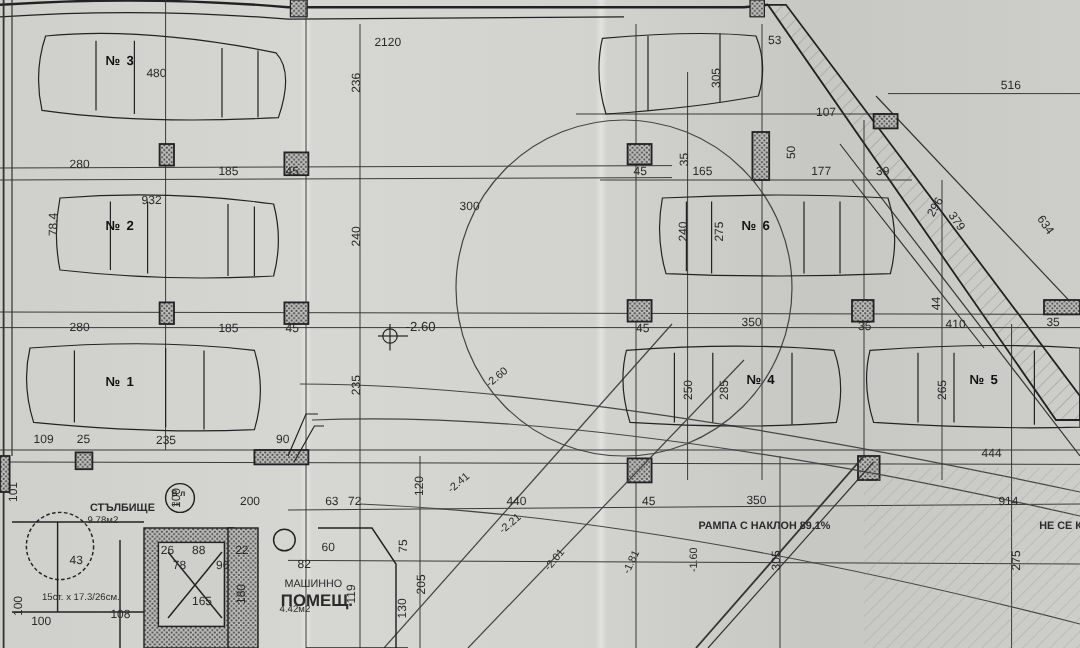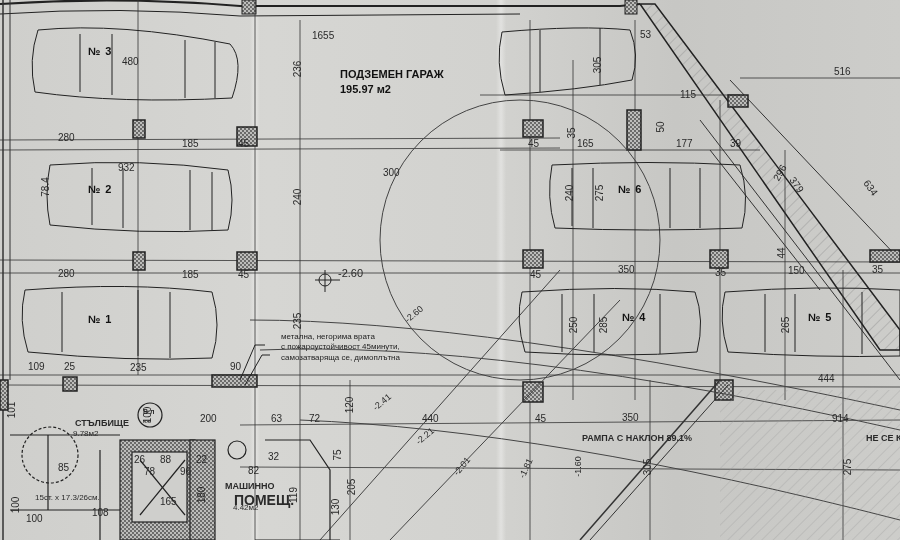--- a/index.html
+++ b/index.html
@@ -144,126 +144,117 @@
     </g>
 
     <circle cx="325" cy="280" r="6" stroke="#222" fill="none"></circle>
     <line x1="315" y1="280" x2="340" y2="280" stroke="#222"></line>
     <line x1="325" y1="270" x2="325" y2="292" stroke="#222"></line>
 
     <polyline points="265,345 255,345 240,380" stroke="#222" fill="none"></polyline>
     <polyline points="270,355 262,355 245,385" stroke="#222" fill="none"></polyline>
   </svg>
 
-  <div class="t title" style="left:340px;top:67px">
-    <div>ПОДЗЕМЕН ГАРАЖ</div>
-    <div>195.97 м2</div>
-  </div>
 
   <div class="t" style="left:338px;top:268px;font-size:11px">-2.60</div>
 
   <div class="t car-label" style="left:88px;top:46px">№ 3</div>
   <div class="t" style="left:122px;top:57px">480</div>
   <div class="t car-label" style="left:88px;top:184px">№ 2</div>
   <div class="t" style="left:118px;top:163px">932</div>
   <div class="t vert" style="left:36px;top:182px">78.4</div>
   <div class="t car-label" style="left:88px;top:314px">№ 1</div>
   <div class="t" style="left:130px;top:363px">235</div>
   <div class="t car-label" style="left:618px;top:184px">№ 6</div>
   <div class="t vert" style="left:562px;top:188px">240</div>
   <div class="t vert" style="left:592px;top:188px">275</div>
   <div class="t car-label" style="left:622px;top:312px">№ 4</div>
   <div class="t vert" style="left:566px;top:320px">250</div>
   <div class="t vert" style="left:596px;top:320px">285</div>
   <div class="t car-label" style="left:808px;top:312px">№ 5</div>
   <div class="t vert" style="left:778px;top:320px">265</div>
 
-  <div class="t" style="left:312px;top:31px">1655</div>
+  <div class="t" style="left:312px;top:31px">2120</div>
   <div class="t vert" style="left:290px;top:64px">236</div>
   <div class="t vert" style="left:290px;top:192px">240</div>
   <div class="t vert" style="left:290px;top:316px">235</div>
   <div class="t" style="left:58px;top:133px">280</div>
   <div class="t" style="left:182px;top:139px">185</div>
   <div class="t" style="left:58px;top:269px">280</div>
   <div class="t" style="left:182px;top:270px">185</div>
   <div class="t" style="left:383px;top:168px">300</div>
   <div class="t" style="left:238px;top:270px">45</div>
   <div class="t" style="left:528px;top:139px">45</div>
   <div class="t" style="left:530px;top:270px">45</div>
   <div class="t" style="left:535px;top:414px">45</div>
   <div class="t" style="left:238px;top:139px">45</div>
   <div class="t vert" style="left:590px;top:60px">305</div>
   <div class="t" style="left:640px;top:30px">53</div>
   <div class="t" style="left:834px;top:67px">516</div>
-  <div class="t" style="left:680px;top:90px">115</div>
+  <div class="t" style="left:680px;top:90px">107</div>
   <div class="t vert" style="left:655px;top:122px">50</div>
   <div class="t" style="left:676px;top:139px">177</div>
   <div class="t" style="left:577px;top:139px">165</div>
   <div class="t" style="left:730px;top:139px">39</div>
   <div class="t vert" style="left:566px;top:128px">35</div>
   <div class="t" style="left:715px;top:268px">35</div>
   <div class="t" style="left:872px;top:265px">35</div>
   <div class="t" style="left:618px;top:265px">350</div>
   <div class="t" style="left:622px;top:413px">350</div>
-  <div class="t" style="left:788px;top:266px">150</div>
+  <div class="t" style="left:788px;top:266px">410</div>
   <div class="t" style="left:772px;top:168px;transform:rotate(-60deg)">296</div>
   <div class="t" style="left:788px;top:180px;transform:rotate(55deg)">379</div>
   <div class="t" style="left:862px;top:183px;transform:rotate(55deg)">634</div>
   <div class="t vert" style="left:776px;top:248px">44</div>
   <div class="t" style="left:818px;top:374px">444</div>
   <div class="t" style="left:832px;top:414px">914</div>
   <div class="t" style="left:422px;top:414px">440</div>
   <div class="t" style="left:271px;top:414px">63</div>
-  <div class="t" style="left:309px;top:414px">72</div>
+  <div class="t" style="left:290px;top:414px">72</div>
   <div class="t vert" style="left:342px;top:400px">120</div>
   <div class="t vert" style="left:332px;top:450px">75</div>
   <div class="t" style="left:28px;top:362px">109</div>
   <div class="t" style="left:64px;top:362px">25</div>
   <div class="t" style="left:230px;top:362px">90</div>
   <div class="t" style="left:200px;top:414px">200</div>
   <div class="t vert" style="left:4px;top:405px">101</div>
   <div class="t vert" style="left:140px;top:410px">100</div>
   <div class="t" style="left:26px;top:514px">100</div>
   <div class="t vert" style="left:8px;top:500px">100</div>
   <div class="t" style="left:92px;top:508px">108</div>
-  <div class="t" style="left:58px;top:463px">85</div>
+  <div class="t" style="left:58px;top:463px">43</div>
   <div class="t" style="left:134px;top:455px">26</div>
   <div class="t" style="left:160px;top:455px">88</div>
   <div class="t" style="left:196px;top:455px">22</div>
   <div class="t" style="left:144px;top:467px">78</div>
   <div class="t" style="left:180px;top:467px">96</div>
   <div class="t" style="left:160px;top:497px">165</div>
   <div class="t vert" style="left:194px;top:490px">180</div>
   <div class="t" style="left:248px;top:466px">82</div>
-  <div class="t" style="left:268px;top:452px">32</div>
+  <div class="t" style="left:268px;top:452px">60</div>
   <div class="t vert" style="left:286px;top:490px">119</div>
   <div class="t vert" style="left:344px;top:482px">205</div>
   <div class="t vert" style="left:328px;top:502px">130</div>
   <div class="t vert" style="left:840px;top:462px">275</div>
   <div class="t vert" style="left:640px;top:462px">305</div>
 
   <div class="t" style="left:404px;top:310px;transform:rotate(-40deg);font-size:9px">-2.60</div>
   <div class="t" style="left:372px;top:398px;transform:rotate(-40deg);font-size:9px">-2.41</div>
   <div class="t" style="left:415px;top:432px;transform:rotate(-40deg);font-size:9px">-2.21</div>
   <div class="t" style="left:452px;top:462px;transform:rotate(-50deg);font-size:9px">-2.01</div>
   <div class="t" style="left:516px;top:464px;transform:rotate(-65deg);font-size:9px">-1.81</div>
   <div class="t vert" style="left:568px;top:462px;font-size:9px">-1.60</div>
 
-  <div class="t note" style="left:281px;top:332px">
-    <div>метална, негорима врата</div>
-    <div>с пожароустойчивост 45минути,</div>
-    <div>самозатваряща се, димоплътна</div>
-  </div>
 
   <div class="t" style="left:75px;top:419px;font-size:9px;font-weight:bold">СТЪЛБИЩЕ</div>
   <div class="t" style="left:73px;top:430px;font-size:8px">9.78м2</div>
   <div class="t" style="left:35px;top:494px;font-size:8px">15ст. х 17.3/26см.</div>
 
   <div class="t" style="left:143px;top:408px;font-size:7px;font-weight:bold">В л</div>
   <div class="t" style="left:143px;top:418px;font-size:6px">пж</div>
 
-  <div class="t" style="left:225px;top:482px;font-size:9px;font-weight:bold">МАШИННО</div>
+  <div class="t" style="left:237px;top:482px;font-size:9px;font-weight:normal">МАШИННО</div>
   <div class="t" style="left:234px;top:493px;font-size:14px;font-weight:bold">ПОМЕЩ.</div>
   <div class="t" style="left:233px;top:504px;font-size:8px">4.42м2</div>
 
   <div class="t" style="left:582px;top:434px;font-size:9px;font-weight:bold">РАМПА С НАКЛОН 89.1%</div>
   <div class="t" style="left:866px;top:434px;font-size:9px;font-weight:bold">НЕ СЕ К</div>
 </div>
 
 </body></html>

